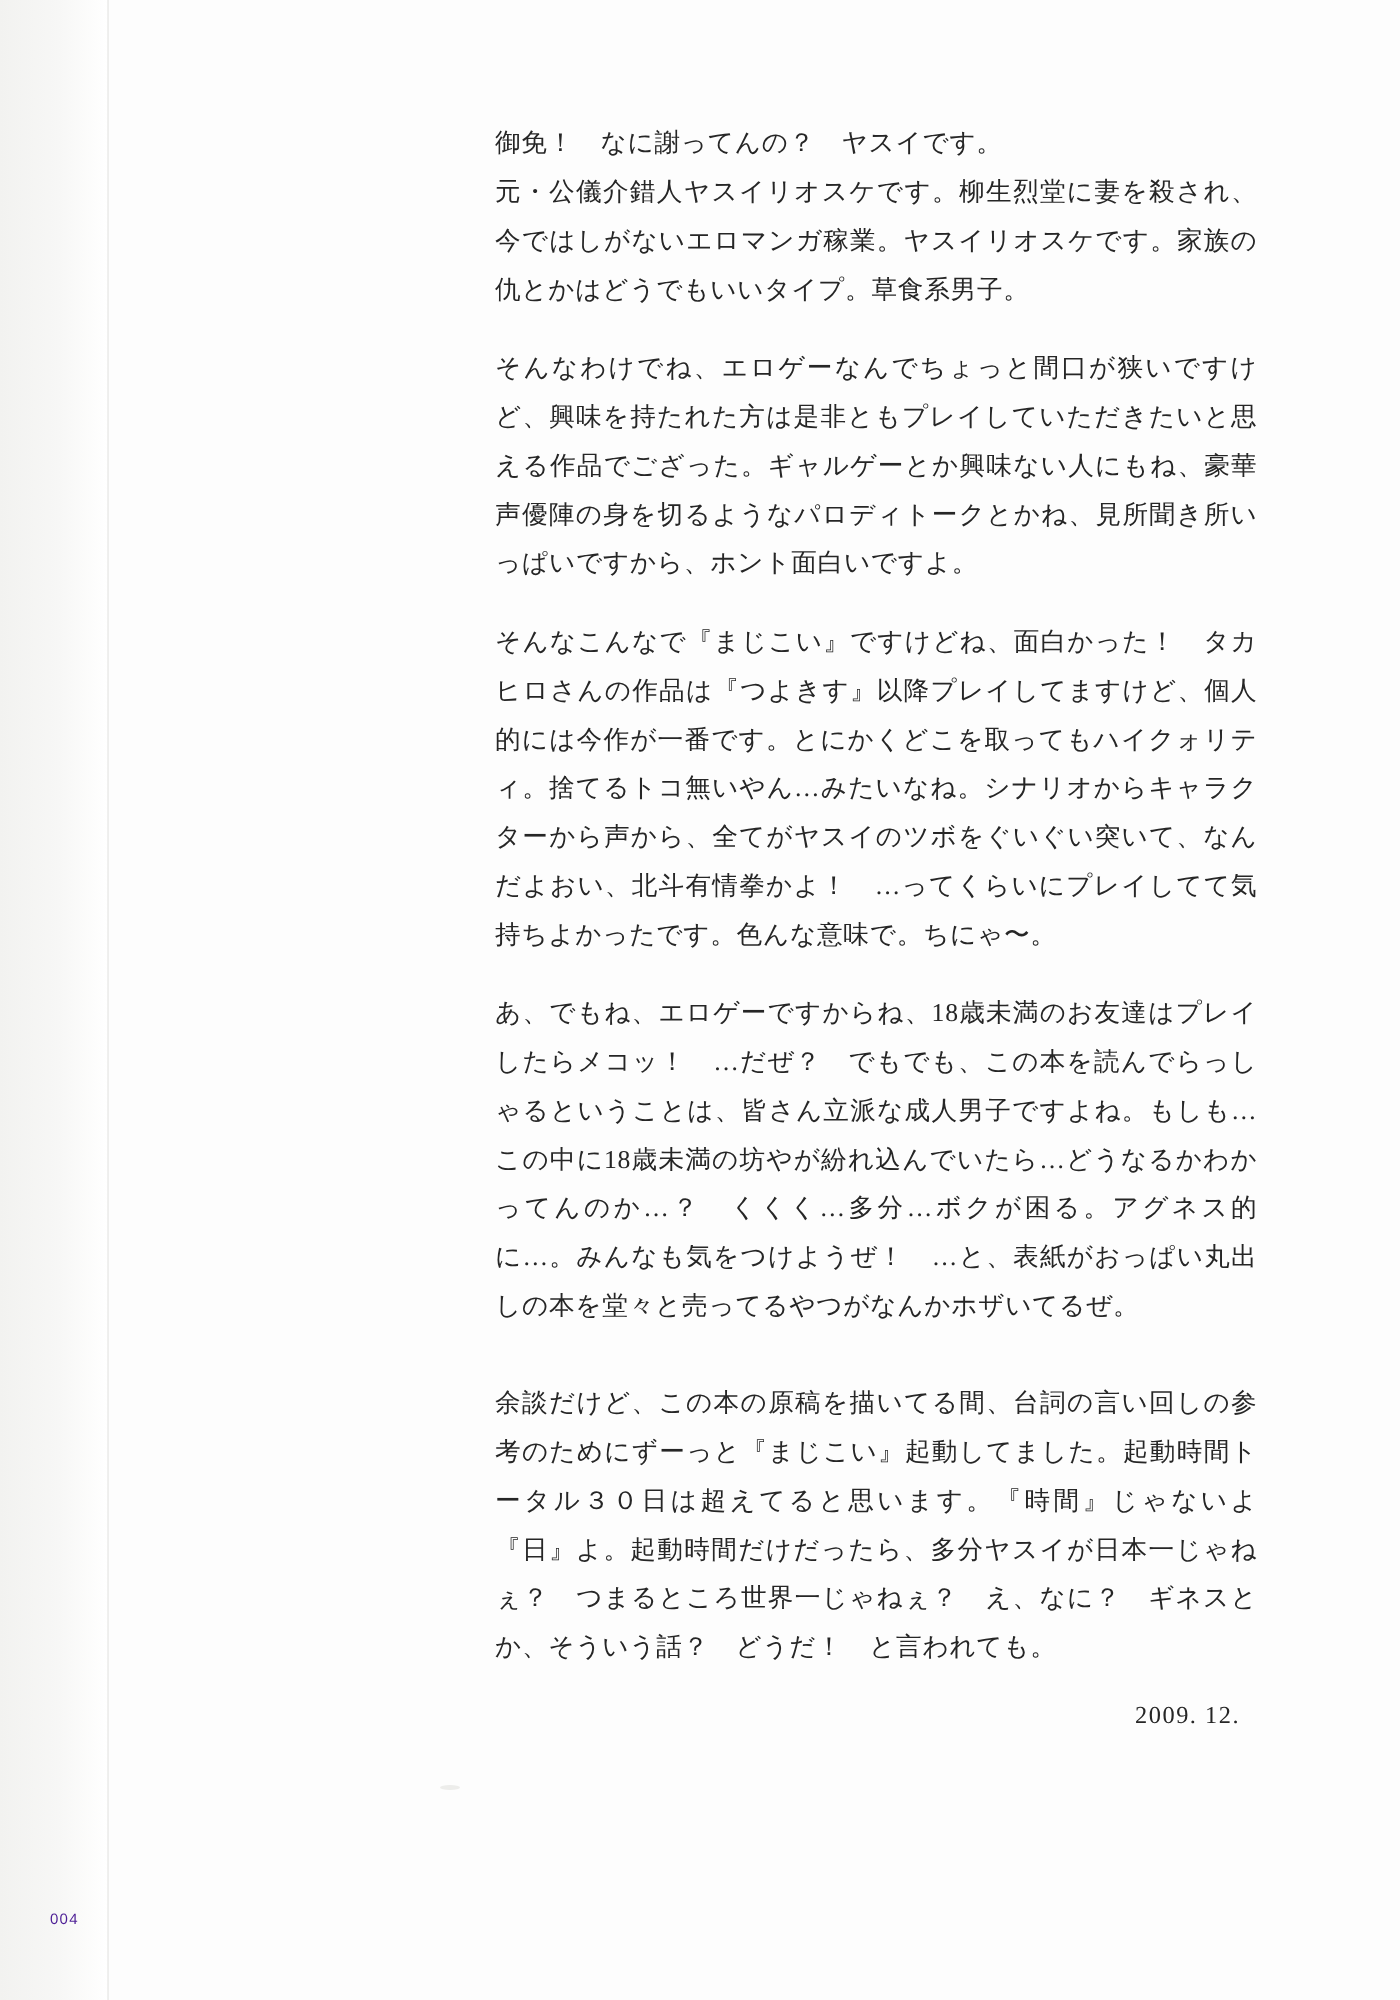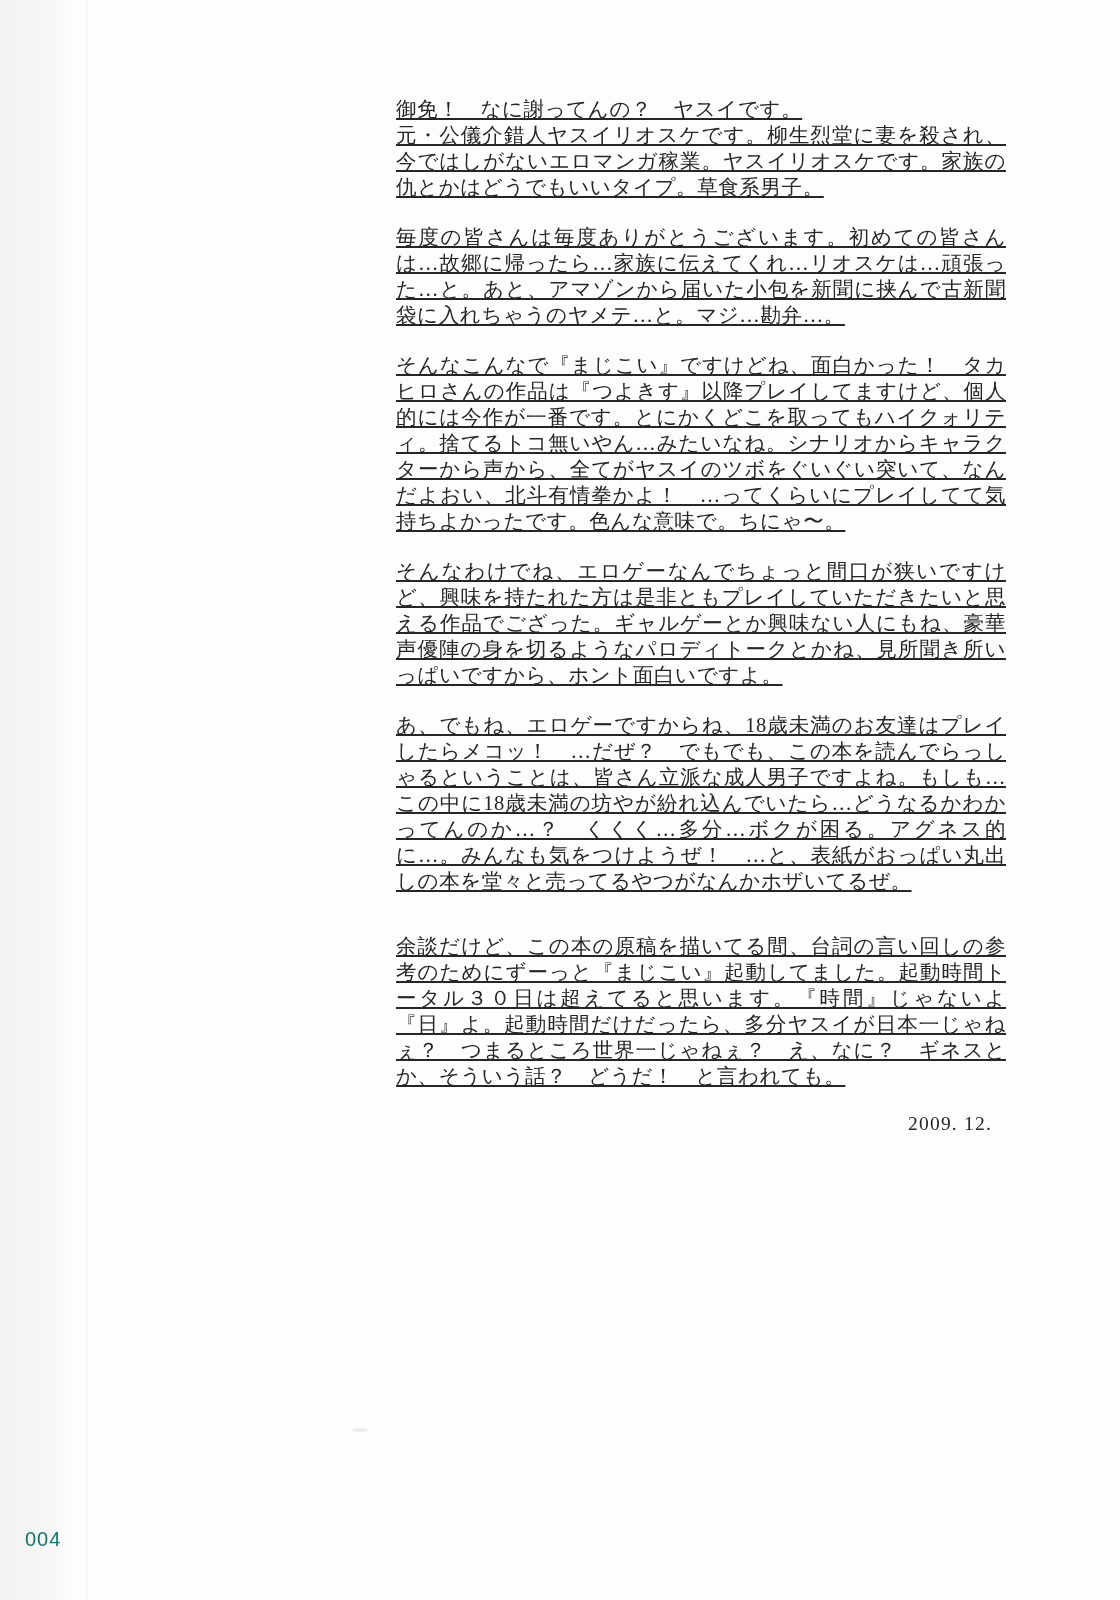--- a/index.html
+++ b/index.html
@@ -36,28 +36,27 @@
   .text-column {
     position: absolute;
     left: 396px;
     top: 96px;
     width: 610px;
     color: #2b2b2b;
   }
 
   .para {
     font-size: 20.5px;
-    line-height: 26px;
+    line-height: 39px;
     letter-spacing: 0.6px;
     margin: 0 0 24px 0;
     text-align: justify;
     text-justify: inter-character;
     white-space: pre-wrap;
     color: #262626;
-    text-decoration: underline;
   }
   .para:last-of-type {
     margin-bottom: 14px;
     margin-top: 39px;
   }
 
   .signature-block {
     margin-top: 8px;
     text-align: right;
     font-size: 19.5px;
@@ -68,25 +67,25 @@
   .sig-line {
     display: block;
     margin-top: 18px;
   }
   .sig-date {
     padding-right: 14px;
   }
 
   .page-number {
     position: absolute;
-    left: 25px;
+    left: 40px;
     top: 1528px;
-    font-size: 20px;
+    font-size: 12px;
     letter-spacing: 1px;
-    color: #0f766e;
+    color: #4c1d95;
     font-family: "Liberation Sans", sans-serif;
   }
 
   
   .smudge-a {
     position: absolute;
     left: 352px;
     top: 1428px;
     width: 16px;
     height: 4px;
@@ -106,23 +105,22 @@
 <body>
 
 <div class="page">
   <div class="scan-edge"></div>
   <div class="smudge-b"></div>
   <div class="smudge-a"></div>
 
   <div class="text-column">
     <p class="para">御免！　なに謝ってんの？　ヤスイです。
 元・公儀介錯人ヤスイリオスケです。柳生烈堂に妻を殺され、今ではしがないエロマンガ稼業。ヤスイリオスケです。家族の仇とかはどうでもいいタイプ。草食系男子。</p>
-    <p class="para">毎度の皆さんは毎度ありがとうございます。初めての皆さんは…故郷に帰ったら…家族に伝えてくれ…リオスケは…頑張った…と。あと、アマゾンから届いた小包を新聞に挟んで古新聞袋に入れちゃうのヤメテ…と。マジ…勘弁…。</p>
+    <p class="para">そんなわけでね、エロゲーなんでちょっと間口が狭いですけど、興味を持たれた方は是非ともプレイしていただきたいと思える作品でござった。ギャルゲーとか興味ない人にもね、豪華声優陣の身を切るようなパロディトークとかね、見所聞き所いっぱいですから、ホント面白いですよ。</p>
     <p class="para">そんなこんなで『まじこい』ですけどね、面白かった！　タカヒロさんの作品は『つよきす』以降プレイしてますけど、個人的には今作が一番です。とにかくどこを取ってもハイクォリティ。捨てるトコ無いやん…みたいなね。シナリオからキャラクターから声から、全てがヤスイのツボをぐいぐい突いて、なんだよおい、北斗有情拳かよ！　…ってくらいにプレイしてて気持ちよかったです。色んな意味で。ちにゃ〜。</p>
-    <p class="para">そんなわけでね、エロゲーなんでちょっと間口が狭いですけど、興味を持たれた方は是非ともプレイしていただきたいと思える作品でござった。ギャルゲーとか興味ない人にもね、豪華声優陣の身を切るようなパロディトークとかね、見所聞き所いっぱいですから、ホント面白いですよ。</p>
     <p class="para">あ、でもね、エロゲーですからね、18歳未満のお友達はプレイしたらメコッ！　…だぜ？　でもでも、この本を読んでらっしゃるということは、皆さん立派な成人男子ですよね。もしも…この中に18歳未満の坊やが紛れ込んでいたら…どうなるかわかってんのか…？　くくく…多分…ボクが困る。アグネス的に…。みんなも気をつけようぜ！　…と、表紙がおっぱい丸出しの本を堂々と売ってるやつがなんかホザいてるぜ。</p>
     <p class="para">余談だけど、この本の原稿を描いてる間、台詞の言い回しの参考のためにずーっと『まじこい』起動してました。起動時間トータル３０日は超えてると思います。『時間』じゃないよ『日』よ。起動時間だけだったら、多分ヤスイが日本一じゃねぇ？　つまるところ世界一じゃねぇ？　え、なに？　ギネスとか、そういう話？　どうだ！　と言われても。</p>
 
     <div class="signature-block">
       <span class="sig-line sig-date">2009. 12.</span>
 
     </div>
   </div>
 
   <div class="page-number">004</div>

